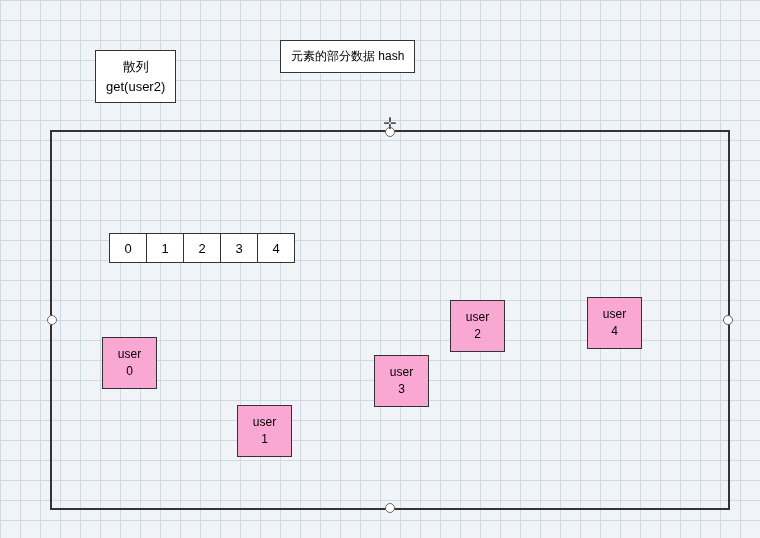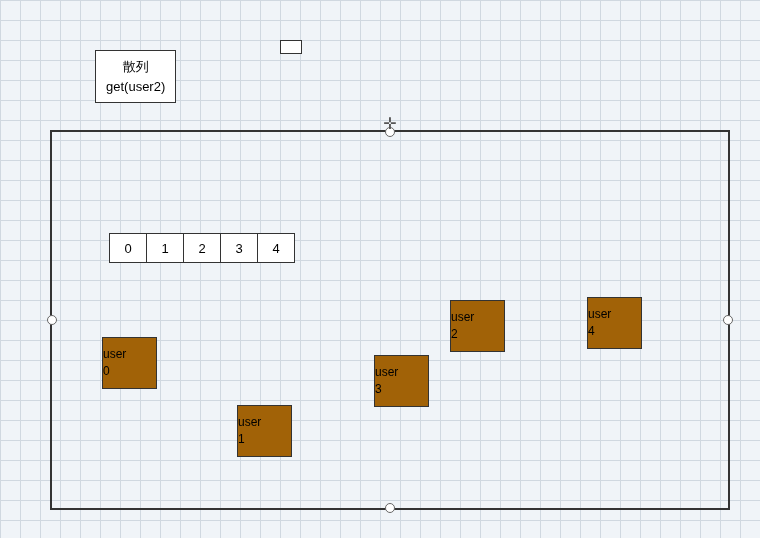--- a/index.html
+++ b/index.html
@@ -94,26 +94,26 @@
       align-items: center;
       justify-content: center;
       font-size: 13px;
       margin-left: -1px;
     }
 
     
     .user-box {
       position: absolute;
       border: 1.5px solid #333;
-      background: #a16207;
+      background: #f9a8d4;
       width: 55px;
       height: 52px;
       display: flex;
       flex-direction: column;
-      align-items: flex-start;
+      align-items: center;
       justify-content: center;
       font-size: 12px;
       line-height: 1.4;
     }
 
     
     .move-icon {
       position: absolute;
       top: -18px;
       left: 50%;
@@ -126,20 +126,21 @@
 <body>
 
 <div class="canvas">
 
   <div class="annotation-box annotation-left">
     <div>散列</div>
     <div>get(user2)</div>
   </div>
 
   <div class="annotation-box annotation-right">
+    <div>元素的部分数据  hash</div>
   </div>
 
   <div class="main-box">
     <div class="handle handle-top"></div>
     <div class="handle handle-bottom"></div>
     <div class="handle handle-left"></div>
     <div class="handle handle-right"></div>
 
     <div class="move-icon">✛</div>
 

